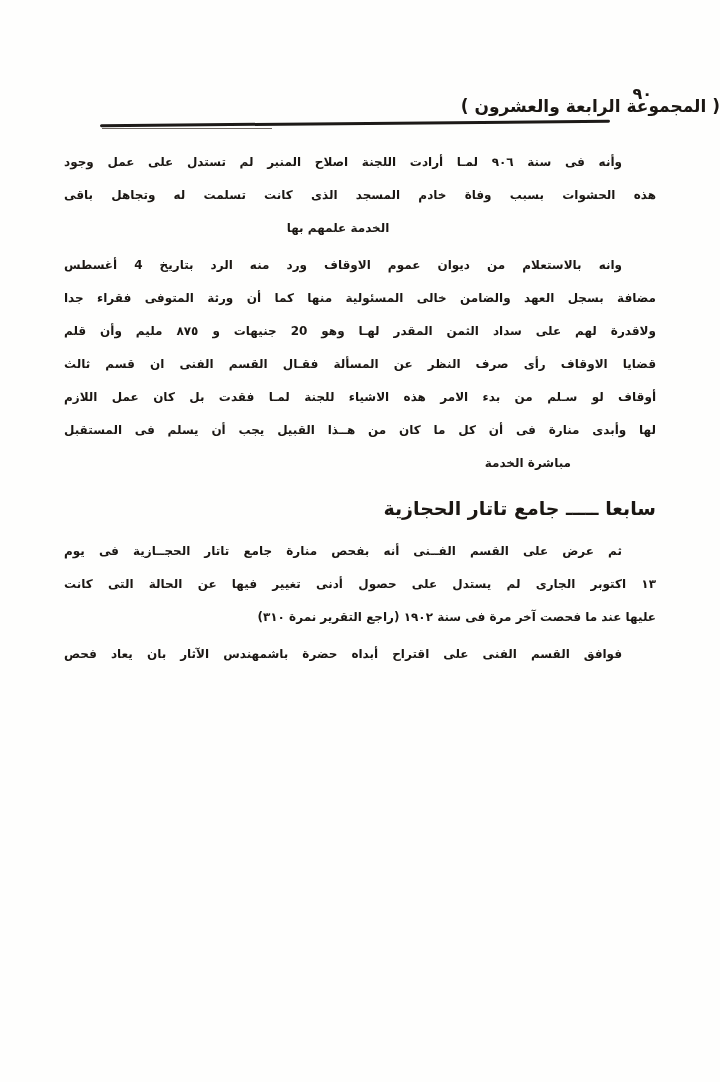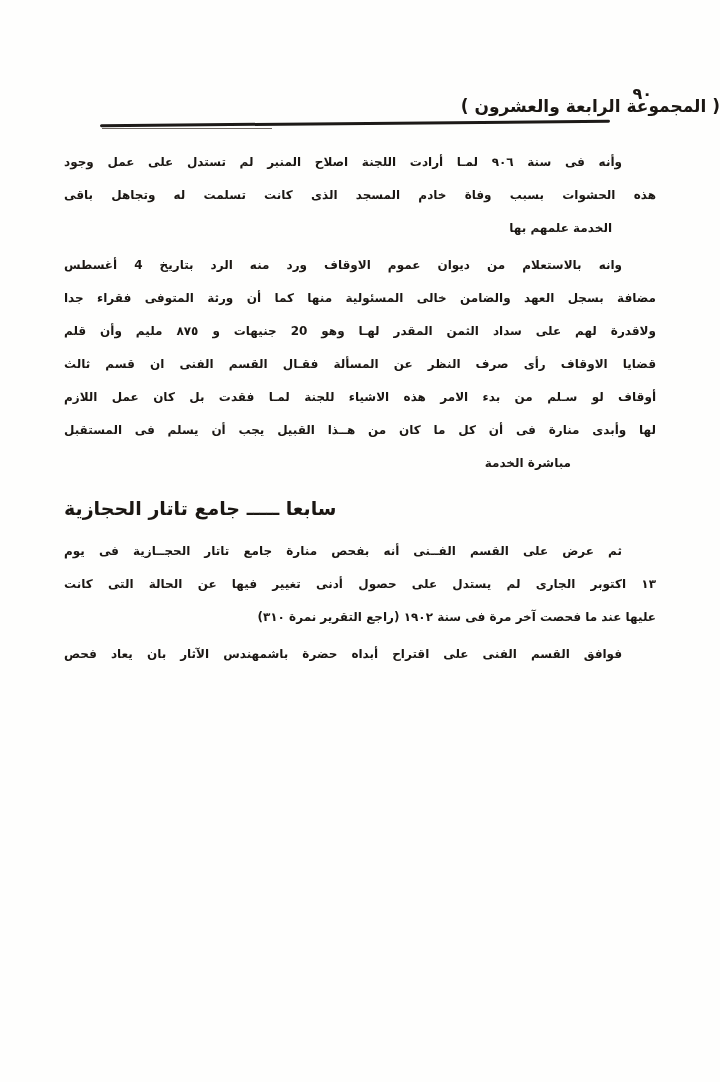--- a/index.html
+++ b/index.html
@@ -40,21 +40,21 @@
   .line{
     font-size:12px;font-weight:700;line-height:33px;
     direction:rtl;
     white-space:normal;
   }
   .line.just{text-align:justify;text-align-last:justify;}
   .line.align-right{text-align:right;}
   .line.first{padding-right:34px;}
   .heading{
     margin:11px 0 10px 0;
-    text-align:left;
+    text-align:right;
     font-size:19px;font-weight:700;
     direction:rtl;
     line-height:34px;
   }
 </style>
 </head>
 <body>
 
 <div class="page">
 
@@ -62,21 +62,21 @@
 
   <div class="running-title">( المجموعة الرابعة والعشرون )</div>
 
   <div class="header-rule"></div>
   <div class="header-rule-echo"></div>
 
   <main class="text-block">
       <div class="paragraph">
         <div class="line just first">وأنه فى سنة ٩٠٦ لمـا أرادت اللجنة اصلاح المنبر لم تستدل على عمل وجود</div>
         <div class="line just">هذه الحشوات بسبب وفاة خادم المسجد الذى كانت تسلمت له وتجاهل باقى</div>
-        <div class="line align-right" style="margin-right: 44px;">الخدمة علمهم بها</div>
+        <div class="line align-right" style="margin-right: 44px; text-align: center;">الخدمة علمهم بها</div>
       </div>
       <div class="paragraph">
         <div class="line just first">وانه بالاستعلام من ديوان عموم الاوقاف ورد منه الرد بتاريخ 4 أغسطس</div>
         <div class="line just">مضافة بسجل العهد والضامن خالى المسئولية منها كما أن ورثة المتوفى فقراء جدا</div>
         <div class="line just">ولاقدرة لهم على سداد الثمن المقدر لهـا وهو 20 جنيهات و ٨٧٥ مليم وأن قلم</div>
         <div class="line just">قضايا الاوقاف رأى صرف النظر عن المسألة فقـال القسم الفنى ان قسم ثالث</div>
         <div class="line just">أوقاف لو سـلم من بدء الامر هذه الاشياء للجنة لمـا فقدت بل كان عمل اللازم</div>
         <div class="line just">لها وأبدى منارة فى أن كل ما كان من هــذا القبيل يجب أن يسلم فى المستقبل</div>
         <div class="line align-right" style="margin-right: 85px;">مباشرة الخدمة</div>
       </div>

